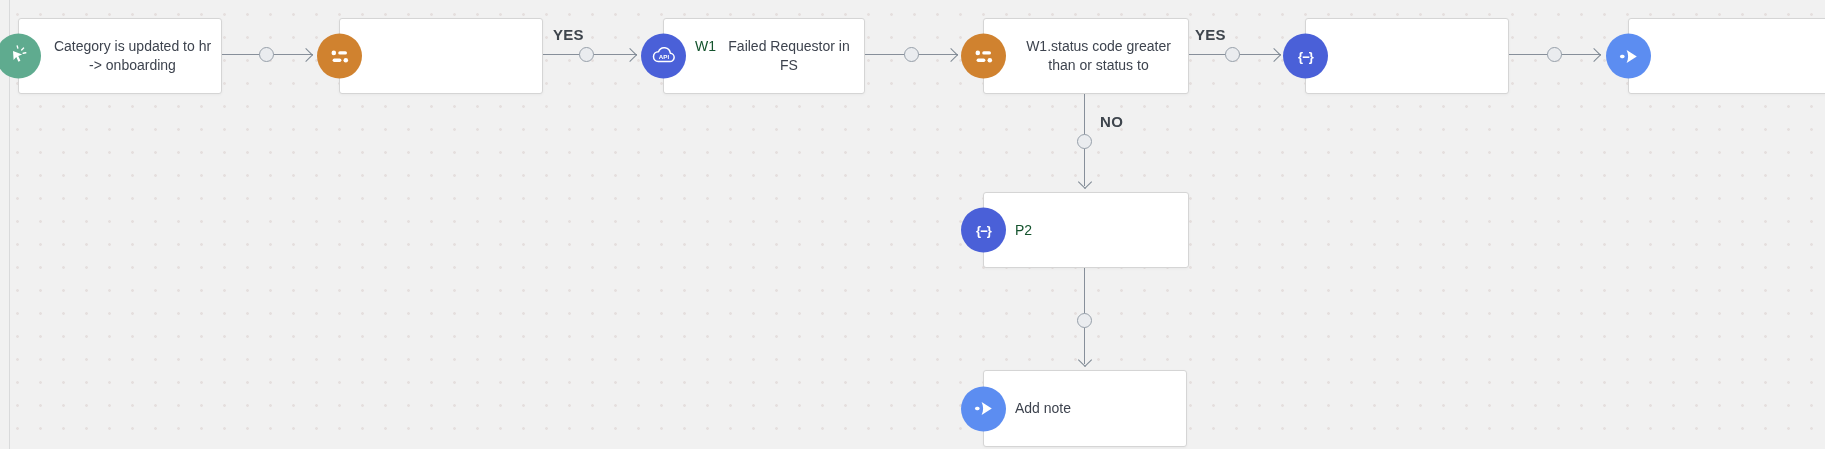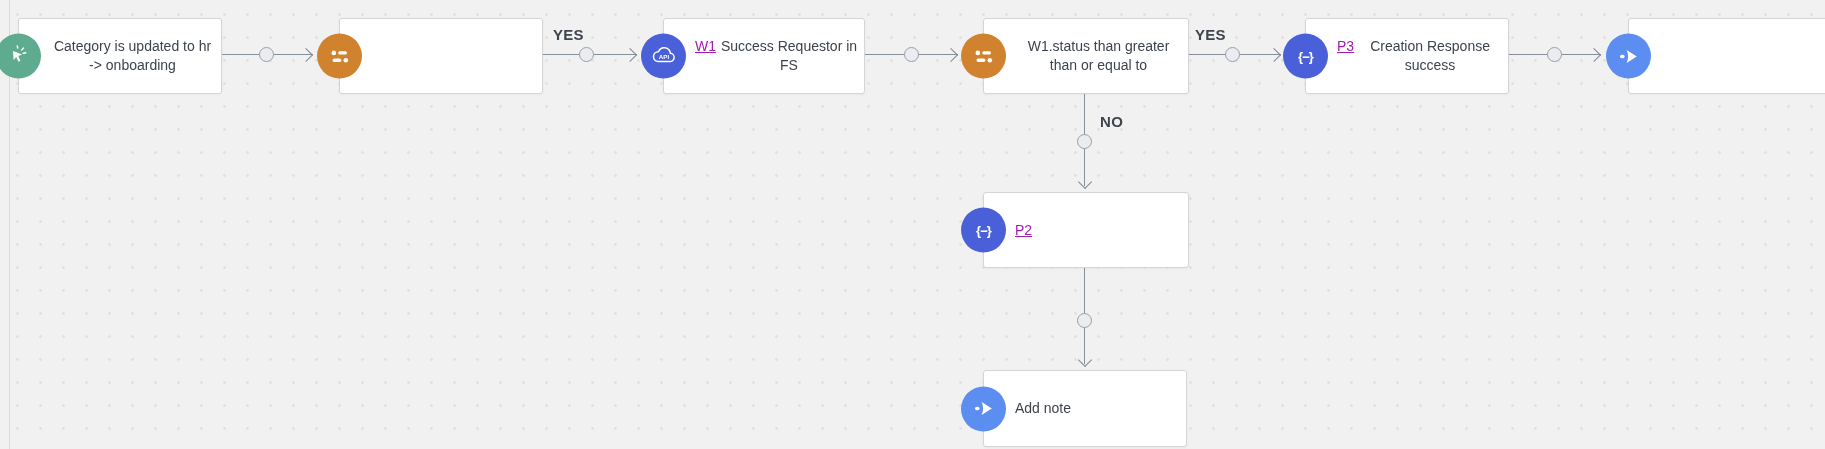--- a/index.html
+++ b/index.html
@@ -8,21 +8,21 @@
     background-color:#f1f1f1;
     background-image:radial-gradient(circle, #e5dfde 1.1px, rgba(0,0,0,0) 1.6px);
     background-size:23px 23px;background-position:6px 3px;overflow:hidden;}
   .canvas-edge{position:absolute;left:9px;top:0;width:1px;height:449px;background:#d9dadb;}
   .node{position:absolute;height:74px;background:#ffffff;border:1px solid #d5d5d5;
     border-radius:3px;box-shadow:0 1px 3px rgba(0,0,0,.04);display:flex;align-items:center;z-index:2;}
   .badge{position:absolute;left:-23px;top:50%;transform:translateY(-50%);width:45px;height:45px;
     border-radius:50%;display:flex;align-items:center;justify-content:center;z-index:3;}
   .ntext{margin-left:31px;margin-right:6px;font-size:14px;line-height:19px;color:#3d434e;text-align:center;}
   .ntext.pf{display:flex;gap:4px;}
-  .prefix{color:#a21caf;white-space:nowrap;text-decoration:underline;}
+  .prefix{color:#14532d;white-space:nowrap;}
   .glyph{color:#fff;font-weight:700;font-size:13px;letter-spacing:-1px;}
   .hline{position:absolute;height:1px;background:#878f9a;z-index:1;}
   .vline{position:absolute;width:1px;background:#878f9a;z-index:1;}
   .dot{position:absolute;width:15px;height:15px;border-radius:50%;background:#eaecef;
     border:1px solid #97a0aa;box-sizing:border-box;z-index:2;}
   .chev{position:absolute;width:9px;height:9px;border-top:1.5px solid #7f8994;
     border-right:1.5px solid #7f8994;z-index:1;}
   .chev.r{transform:rotate(45deg);}
   .chev.d{transform:rotate(135deg);}
   .elabel{position:absolute;font-size:15px;font-weight:600;color:#3e454d;letter-spacing:.3px;z-index:2;}
@@ -84,44 +84,40 @@
 
   <div class="node" style="left:663px;top:18px;width:200px">
     <span class="badge" style="background: rgb(74, 96, 216);">
       <svg width="30" height="30" viewBox="0 0 30 30">
         <path d="M9.2 20h11.6a4.1 4.1 0 0 0 .5-8.2 6.1 6.1 0 0 0-11.8-1.5A4.7 4.7 0 0 0 9.2 20Z" fill="none" stroke="#fff" stroke-width="1.5" stroke-linejoin="round"></path>
         <text x="15" y="17.6" text-anchor="middle" font-size="6.2" font-weight="bold" fill="#fff">API</text>
       </svg>
     </span>
     <div class="ntext pf">
       <span class="prefix">W1</span>
-      <span>Success Requestor in FS</span>
+      <span>Failed Requestor in FS</span>
     </div>
   </div>
 
   <div class="node" style="left:983px;top:18px;width:204px">
     <span class="badge" style="background: rgb(208, 130, 47);">
       <svg width="24" height="24" viewBox="0 0 24 24">
         <circle cx="5.8" cy="8.4" r="2.3" fill="#fff"></circle>
         <rect x="10.2" y="6.7" width="8.8" height="3.4" rx="1.7" fill="#fff"></rect>
         <rect x="4.6" y="14" width="8.8" height="3.4" rx="1.7" fill="#fff"></rect>
         <circle cx="17.8" cy="15.7" r="2.3" fill="#fff"></circle>
       </svg>
     </span>
-    <div class="ntext"><span>W1.status than greater than or equal to</span></div>
+    <div class="ntext"><span>W1.status code greater than or status to</span></div>
   </div>
 
   <div class="node" style="left:1305px;top:18px;width:202px">
     <span class="badge" style="background: rgb(74, 96, 216);">
       <span class="glyph">{--}</span>
     </span>
-    <div class="ntext pf">
-      <span class="prefix">P3</span>
-      <span>Creation Response success</span>
-    </div>
   </div>
 
   <div class="node" style="left:1628px;top:18px;width:202px">
     <span class="badge" style="background: rgb(92, 141, 241);">
       <svg width="24" height="24" viewBox="0 0 24 24">
         <rect x="3" y="10.2" width="4.6" height="3.6" rx="1.8" fill="#fff"></rect>
         <path d="M9.6 5.6 L19.8 12 L9.6 18.4 C11.6 14.4 11.6 9.6 9.6 5.6 Z" fill="#fff"></path>
       </svg>
     </span>
   </div>

